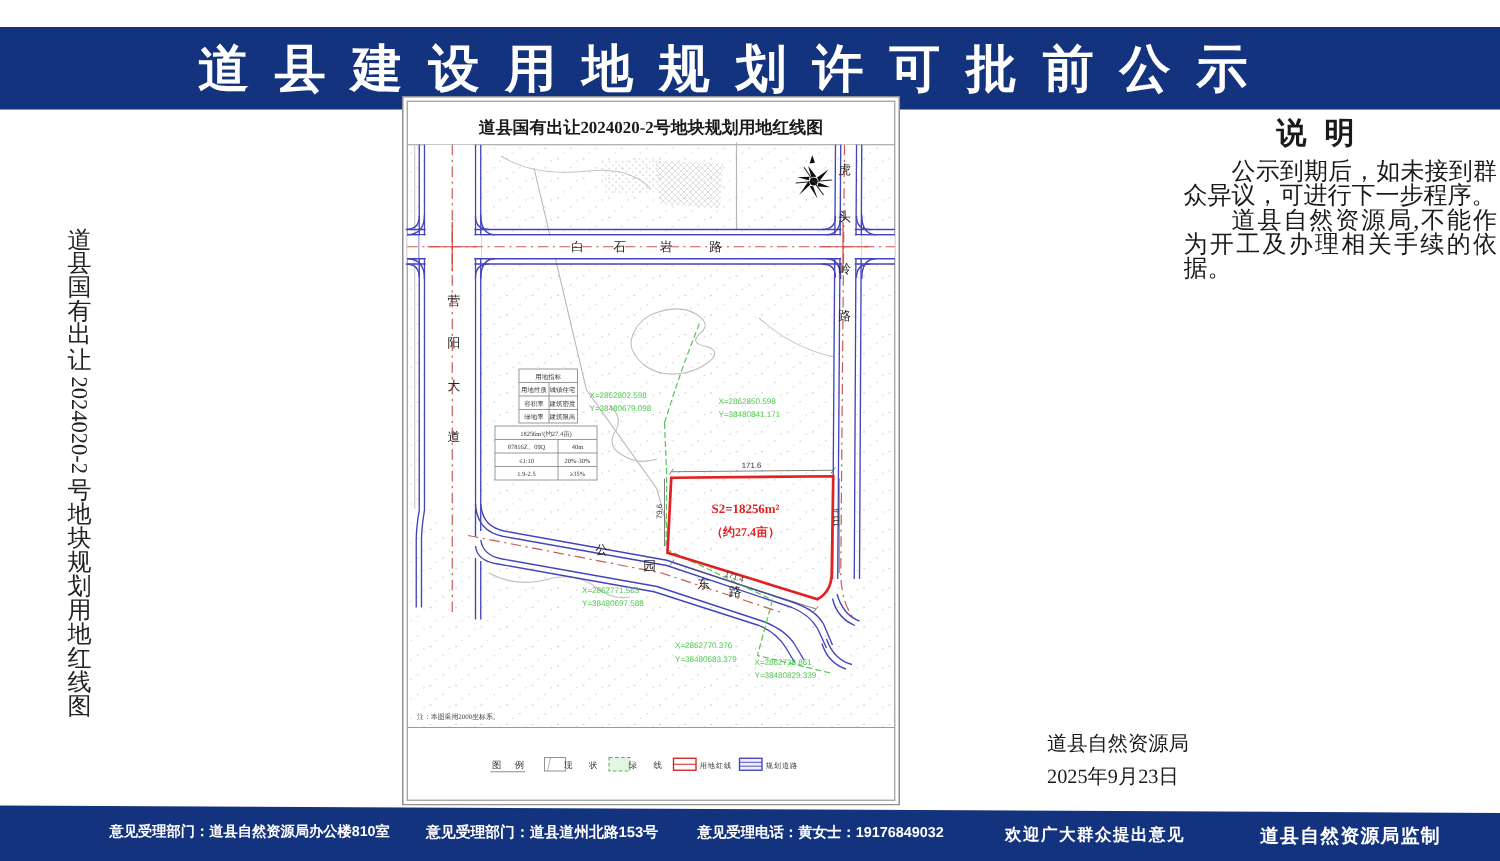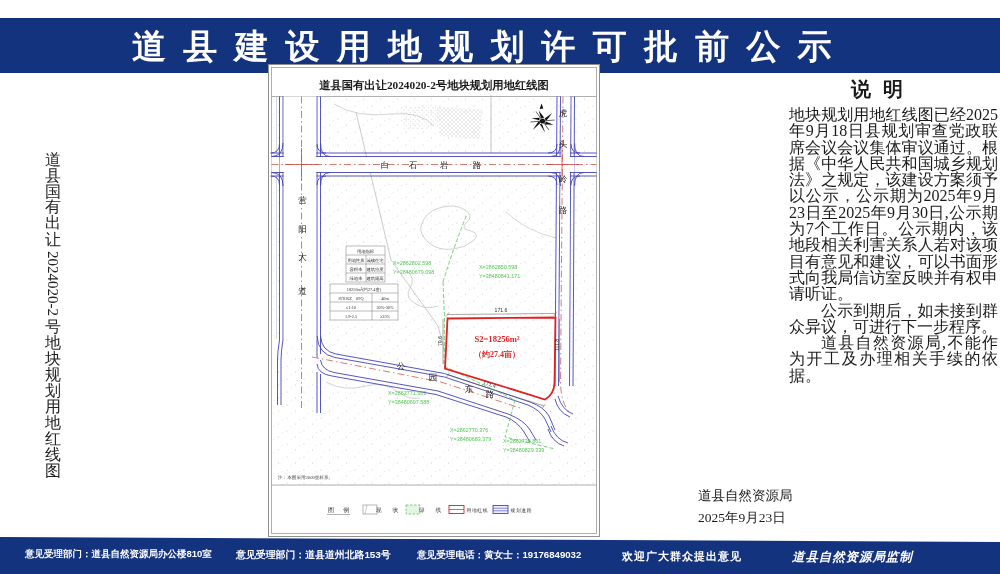--- a/index.html
+++ b/index.html
@@ -7,21 +7,21 @@
   font-family:"Liberation Sans", sans-serif;}
 .banner{position:absolute;left:0;top:0;width:1000px;height:55px;background:#14337e;
   color:#fff;font-weight:bold;font-size:34px;line-height:57px;text-align:left;
   letter-spacing:17.2px;padding-left:132px;box-sizing:border-box;margin-top:18px;}
 .rcol{position:absolute;left:789px;top:81px;width:209px;color:#1a1a1a;
   font-family:"Liberation Serif", serif;font-size:16px;line-height:16.3px;}
 .rcol .hd{font-weight:bold;font-size:20px;line-height:17px;padding-left:62px;letter-spacing:12px;margin-bottom:9px;}
 .rcol p{margin:0;text-align:justify;text-justify:inter-character;text-indent:2em;}
 .sign{position:absolute;right:2px;width:300px;text-align:left;padding-right:46px;
   font-family:"Liberation Serif", serif;font-size:13.5px;color:#1a1a1a;box-sizing:border-box;}
-.bbar-text{position:absolute;color:#fff;font-weight:bold;white-space:nowrap;}
+.bbar-text{position:absolute;color:#fff;font-weight:bold;white-space:nowrap;margin-left:48px;}
 </style>
 </head>
 <body>
 
 <div class="banner">道县建设用地规划许可批前公示</div>
 
 <svg style="position:absolute;left:36px;top:148px;" width="34" height="340" viewBox="0 0 34 340">
   <g font-family="Liberation Serif, serif" font-size="16" fill="#222" text-anchor="middle">
     <text x="17" y="17">道</text>
     <text x="17" y="32.8">县</text>
@@ -41,21 +41,20 @@
     <text x="17" y="312">线</text>
     <text x="17" y="328">图</text>
   </g>
 </svg>
 
 <div class="rcol">
 
   <div class="hd">说明</div>
 
 
-  <p style="text-indent:0;">地块规划用地红线图已经2025年9月18日县规划审查党政联席会议会议集体审议通过。根据《中华人民共和国城乡规划法》之规定，该建设方案须予以公示，公示期为2025年9月23日至2025年9月30日,公示期为7个工作日。公示期内，该地段相关利害关系人若对该项目有意见和建议，可以书面形式向我局信访室反映并有权申请听证。</p>
 
   <p>公示到期后，如未接到群众异议，可进行下一步程序。</p>
 
   <p>道县自然资源局,不能作为开工及办理相关手续的依据。</p>
 </div>
 
 <div class="sign" style="top:487px;">道县自然资源局</div>
 
 <div class="sign" style="top:509px;">2025年9月23日</div>
 
@@ -64,21 +63,21 @@
 </svg>
 
 <div class="bbar-text" style="left:25px;top:548px;font-size:9.5px;">意见受理部门：道县自然资源局办公楼810室</div>
 
 <div class="bbar-text" style="left:236px;top:548px;font-size:9.9px;">意见受理部门：道县道州北路153号</div>
 
 <div class="bbar-text" style="left:417px;top:549px;font-size:9.6px;">意见受理电话：黄女士：19176849032</div>
 
 <div class="bbar-text" style="left:622px;top:549px;font-size:11px;letter-spacing:1px;">欢迎广大群众提出意见</div>
 
-<div class="bbar-text" style="left:792px;top:549px;font-size:12.5px;letter-spacing:0.9px;font-style:italic;">道县自然资源局监制</div>
+<div class="bbar-text" style="left:792px;top:549px;font-size:12.5px;letter-spacing:0.9px;">道县自然资源局监制</div>
 
 <svg id="map" style="position:absolute;left:268px;top:64px;" width="332" height="473" viewBox="0 0 332 473">
   <defs>
     <pattern id="stip" width="17" height="13" patternUnits="userSpaceOnUse">
       <circle cx="2" cy="3" r="0.5" fill="#bbbbbb"></circle>
       <circle cx="10.5" cy="9" r="0.5" fill="#c2c2c2"></circle>
       <circle cx="6" cy="11.8" r="0.45" fill="#c8c8c8"></circle>
       <circle cx="14.6" cy="4.4" r="0.45" fill="#c8c8c8"></circle>
     </pattern>
     <pattern id="dense" width="4.5" height="4.5" patternUnits="userSpaceOnUse">

